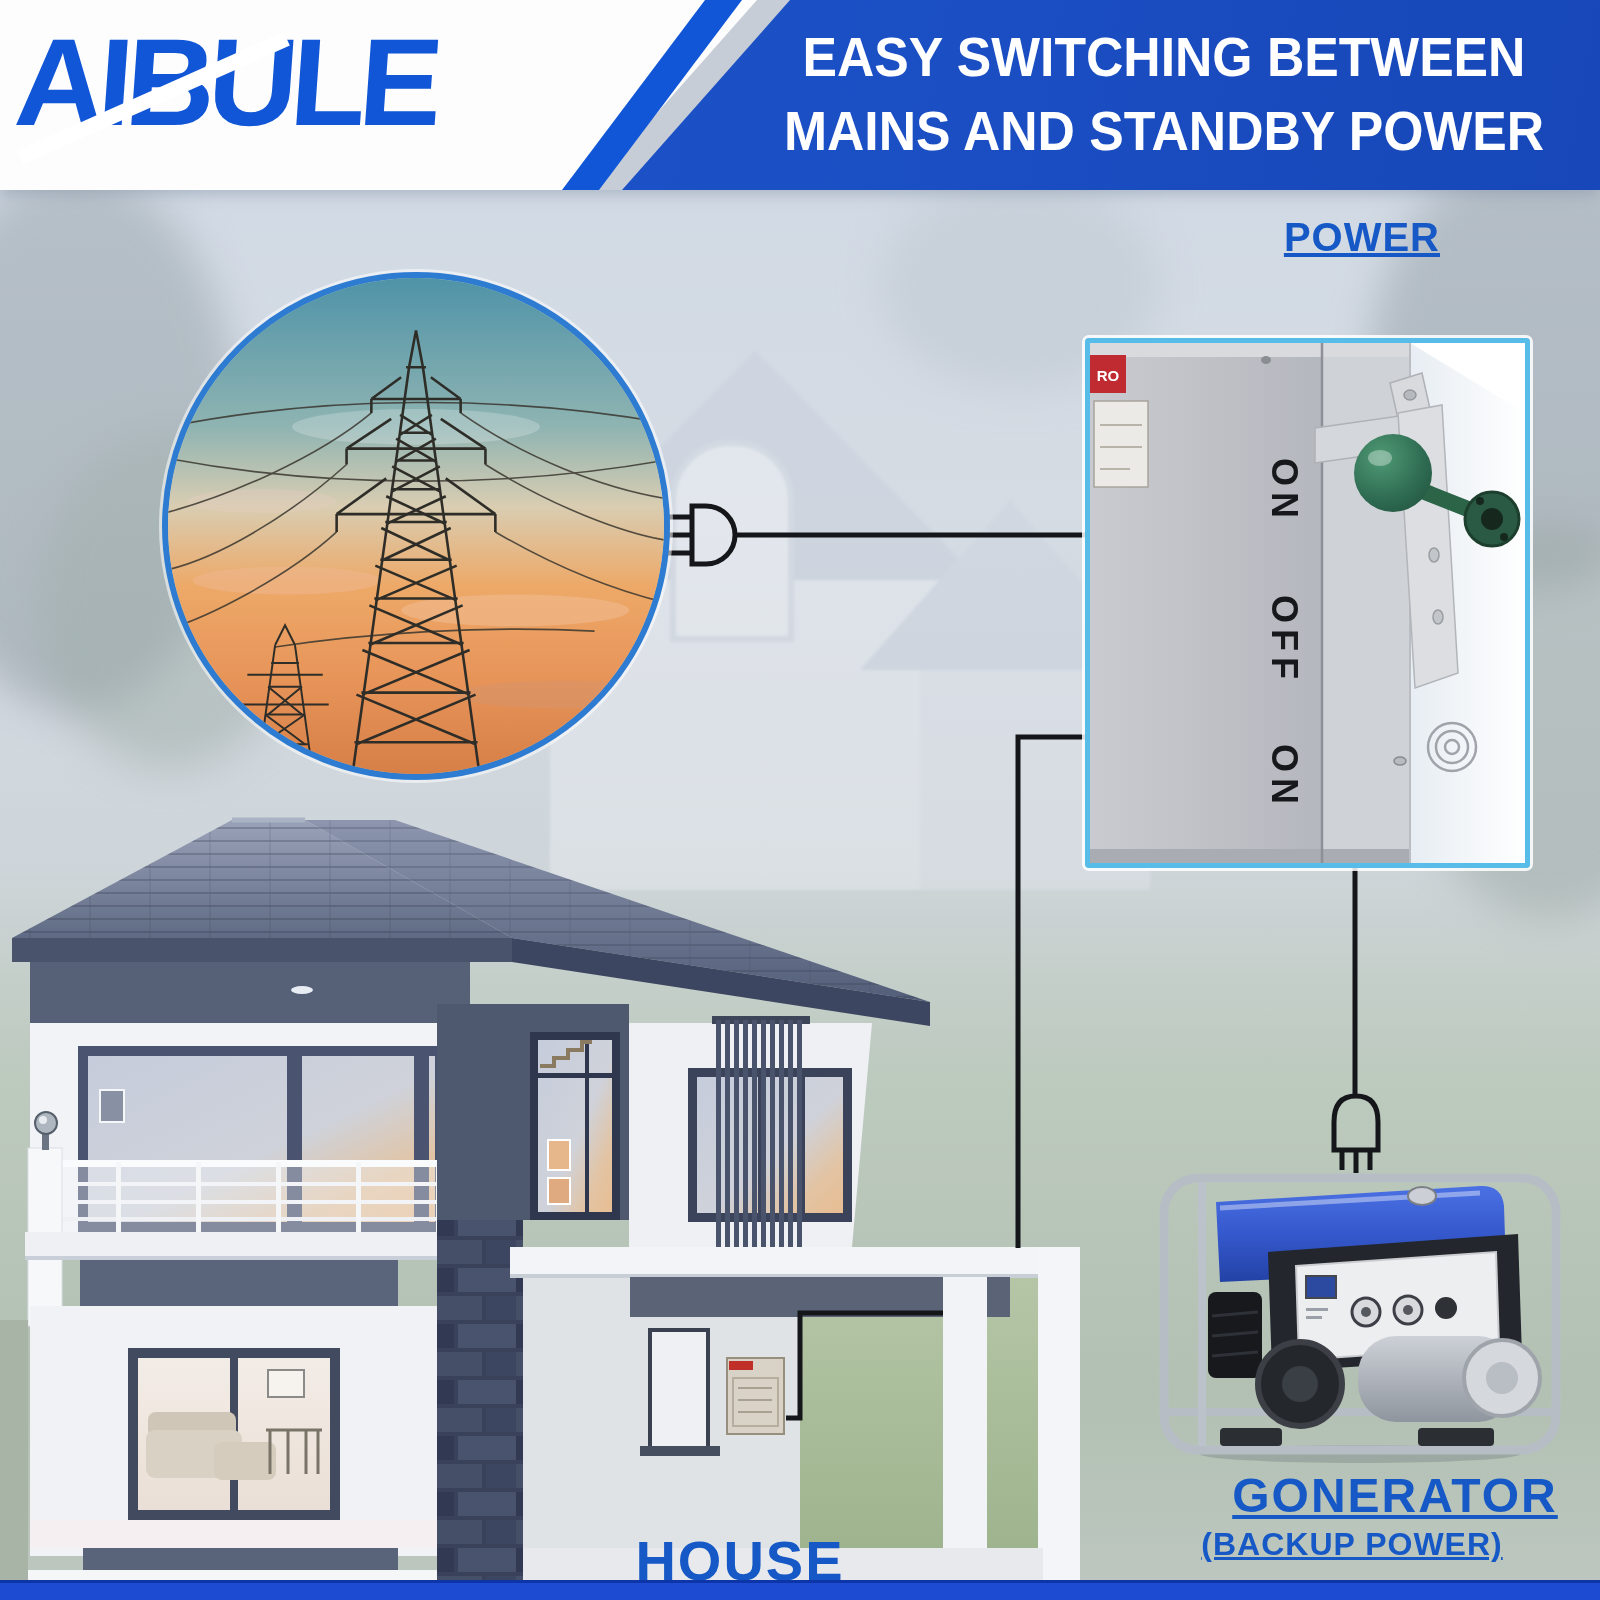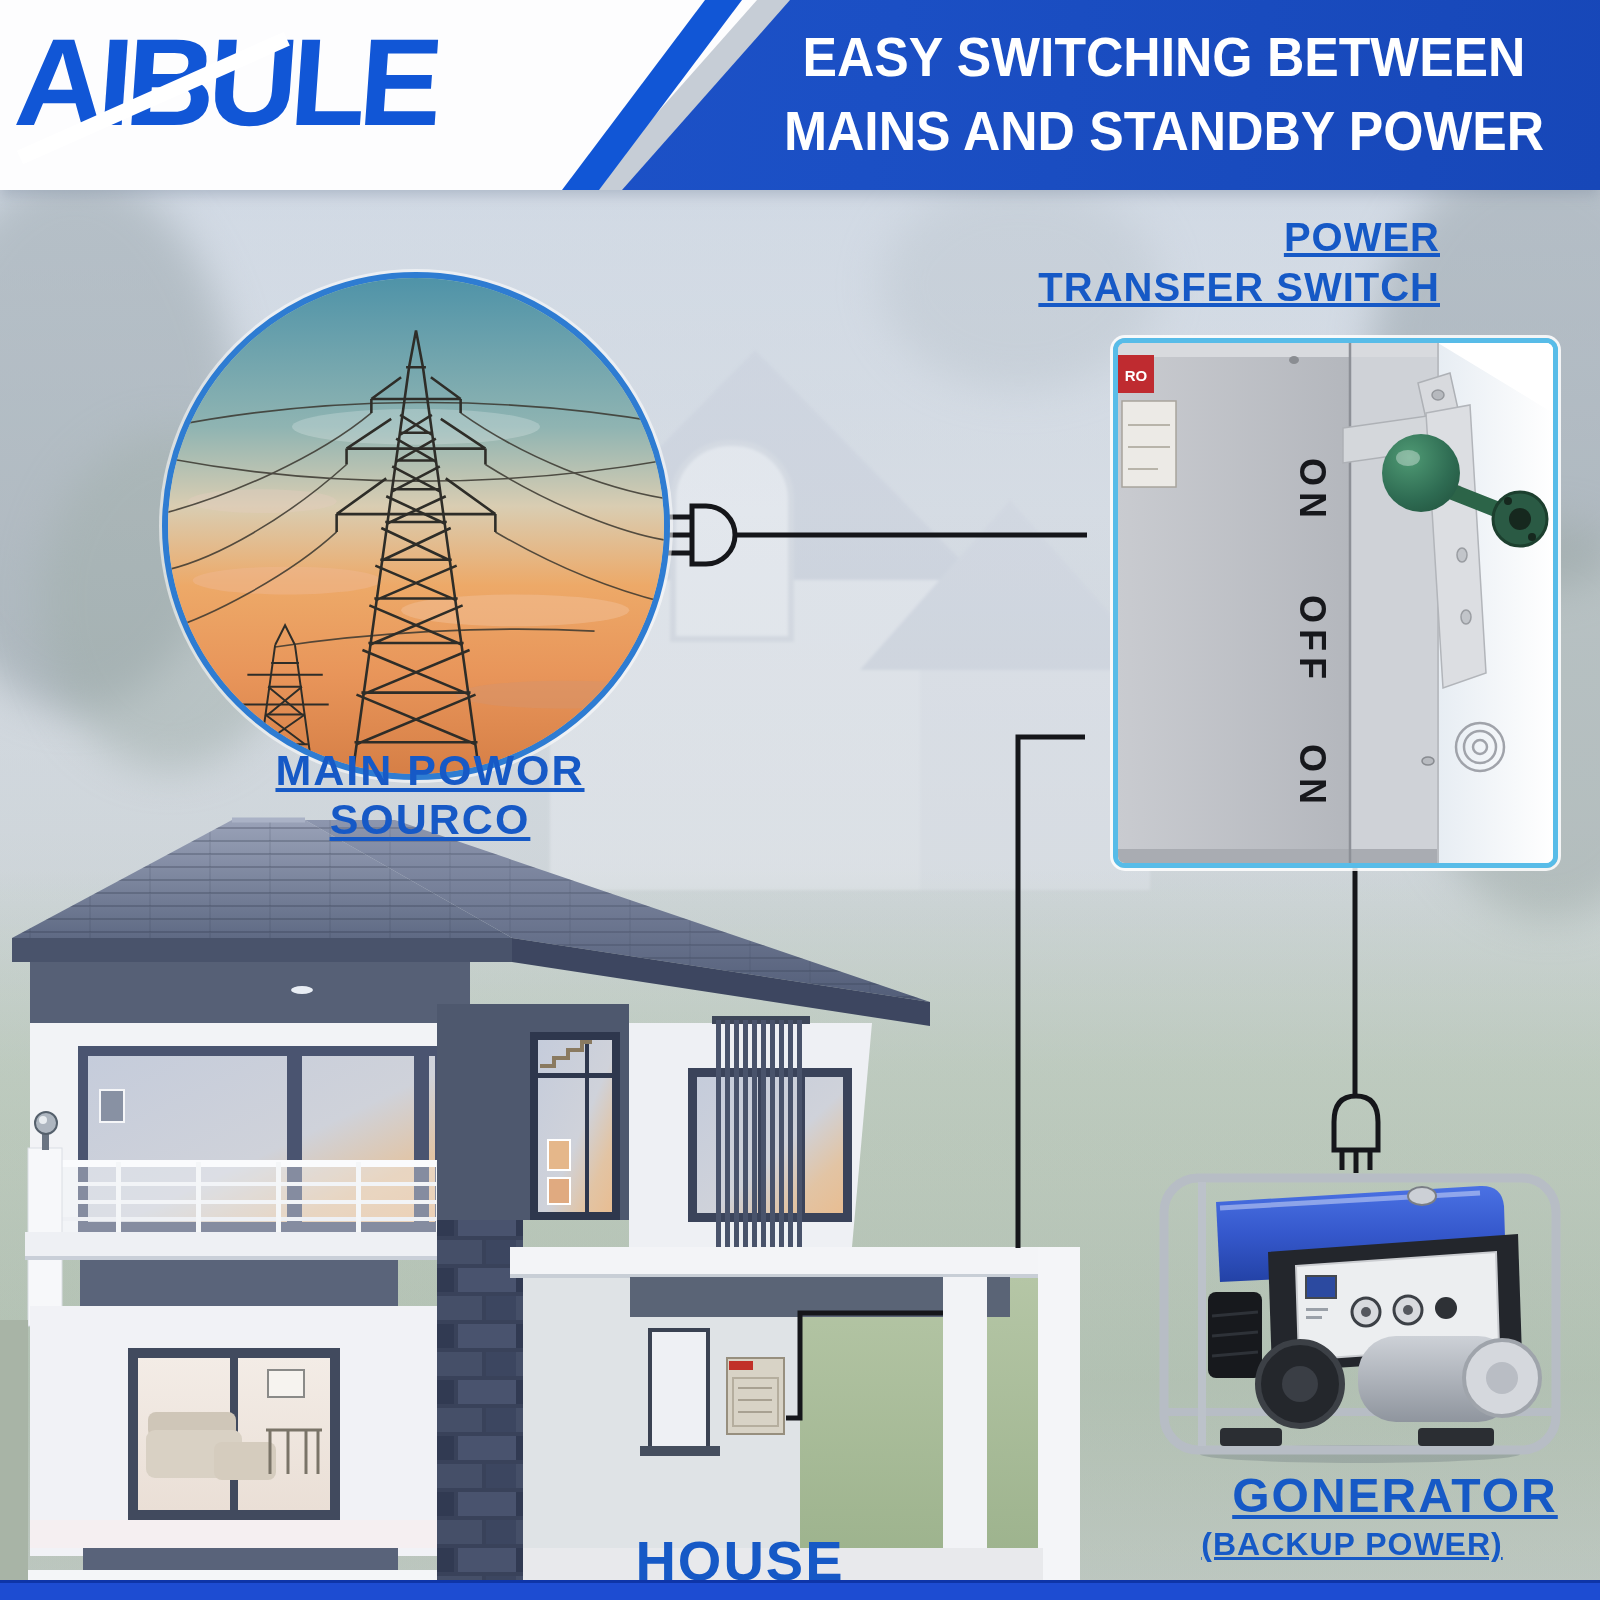--- a/index.html
+++ b/index.html
@@ -34,23 +34,23 @@
   .lbl{position:absolute;color:#1659c6;font-weight:bold;text-align:center;text-decoration:underline;}
   .lbl-main{left:180px;top:746px;width:500px;font-size:43px;letter-spacing:2px;}
   .lbl-ts{left:1020px;top:212px;width:420px;font-size:40px;line-height:50px;text-align:right;letter-spacing:1px;}
   .lbl-house{left:610px;top:1528px;width:260px;font-size:56px;letter-spacing:2px;}
   .lbl-gen1{left:1150px;top:1468px;width:490px;font-size:48px;letter-spacing:2px;}
   .lbl-gen2{left:1105px;top:1526px;width:494px;font-size:32px;letter-spacing:1px;}
   
   .circle-img{position:absolute;left:162px;top:272px;width:496px;height:496px;border-radius:50%;
     border:6px solid #2e7cd2;box-shadow:0 0 0 3px rgba(255,255,255,.55), inset 0 0 0 2px rgba(255,255,255,.5);
     overflow:hidden;background:#7fa8b4;}
-  .switch-box{position:absolute;left:1085px;top:338px;width:435px;height:520px;border-radius:12px;
+  .switch-box{position:absolute;left:1085px;top:338px;width:435px;height:520px;border-radius:4px;
     border:5px solid #58bce8;box-shadow:0 0 0 3px rgba(255,255,255,.85);overflow:hidden;
-    background:linear-gradient(120deg,#dfe9f2 0%,#eef3f8 40%,#ffffff 100%);margin-left:28px;}
+    background:linear-gradient(120deg,#dfe9f2 0%,#eef3f8 40%,#ffffff 100%);}
   svg{display:block;}
   .lines-svg,.house-svg,.gen-svg{position:absolute;}
 </style>
 </head>
 <body>
 
 <div class="canvas">
 
   <div class="bg">
     <div class="bg-base"></div>
@@ -432,23 +432,21 @@
   <div class="shape gray-band"></div>
   <div class="shape blue-para"></div>
   <div class="shape logo-slash-sep"></div>
   <div class="logo">AIBULE</div>
   <div class="logo-cut"></div>
   <div class="headline">
     <div>EASY SWITCHING BETWEEN</div>
     <div>MAINS AND STANDBY POWER</div>
   </div>
 
-  <div class="lbl lbl-main">MAIN POWOR SOURCO</div>
   <div class="lbl lbl-ts">
     <div>POWER</div>
-    <div>TRANSFER SWITCH</div>
   </div>
   <div class="lbl lbl-house">HOUSE</div>
   <div class="lbl lbl-gen1">GONERATOR</div>
   <div class="lbl lbl-gen2">(BACKUP POWER)</div>
 
   <div class="abs" style="left:0;top:1580px;width:1600px;height:20px;background:#1d4cd2;border-top:3px solid #0e35a8;box-sizing:border-box;"></div>
 </div>
 
 </body></html>

